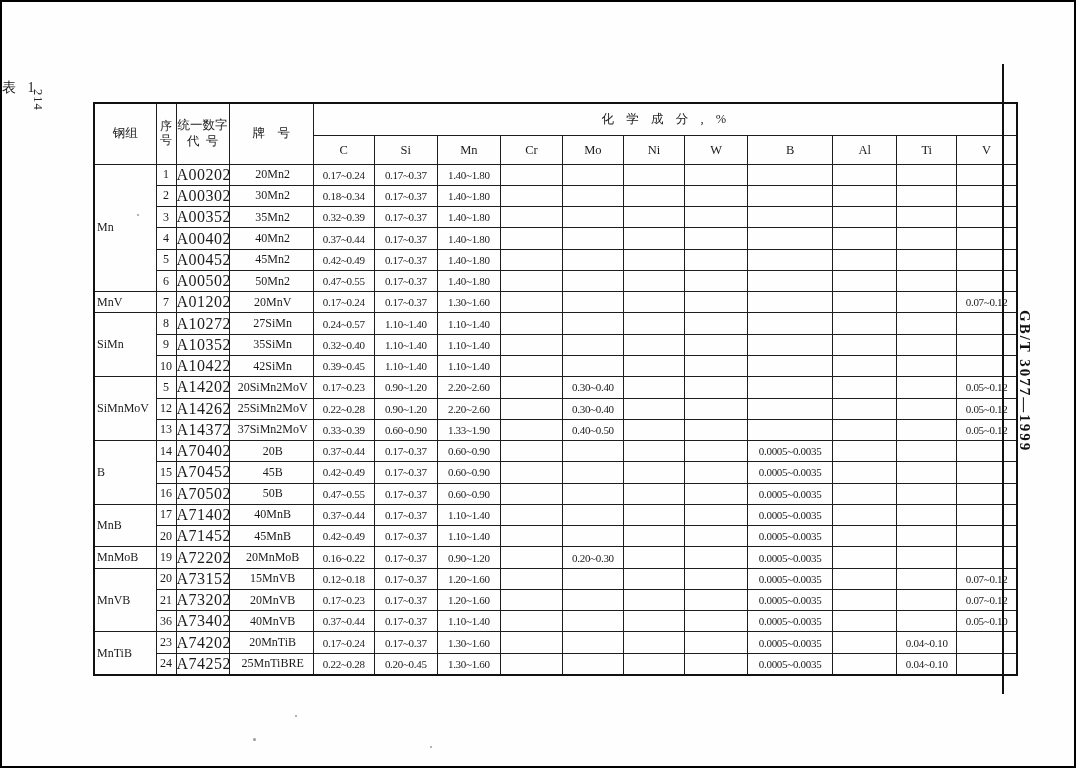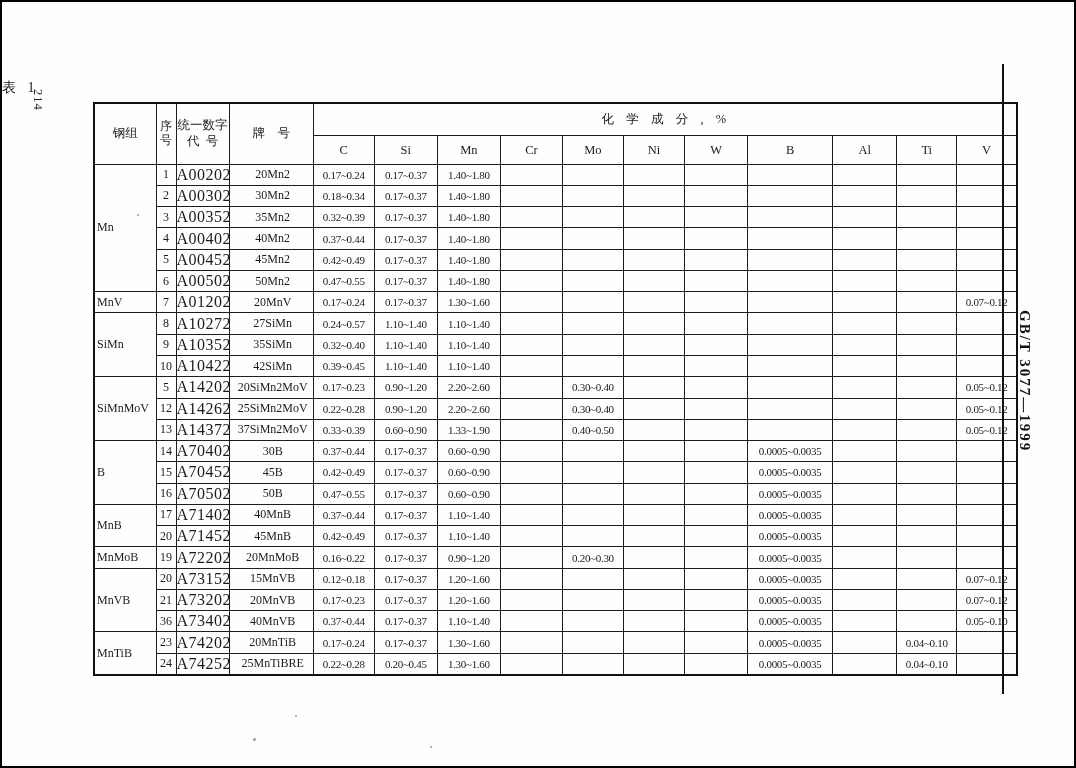--- a/index.html
+++ b/index.html
@@ -318,21 +318,21 @@
           <td class="val-cell"></td>
           <td class="val-cell"></td>
           <td class="val-cell"></td>
           <td class="val-cell"></td>
           <td class="val-cell">0.05~0.12</td>
         </tr>
         <tr>
           <td class="group-cell" rowspan="3">B</td>
           <td class="no-cell">14</td>
           <td class="code-cell">A70402</td>
-          <td class="grade-cell">30B</td>
+          <td class="grade-cell">20B</td>
           <td class="val-cell">0.37~0.44</td>
           <td class="val-cell">0.17~0.37</td>
           <td class="val-cell">0.60~0.90</td>
           <td class="val-cell"></td>
           <td class="val-cell"></td>
           <td class="val-cell"></td>
           <td class="val-cell"></td>
           <td class="val-cell">0.0005~0.0035</td>
           <td class="val-cell"></td>
           <td class="val-cell"></td>

